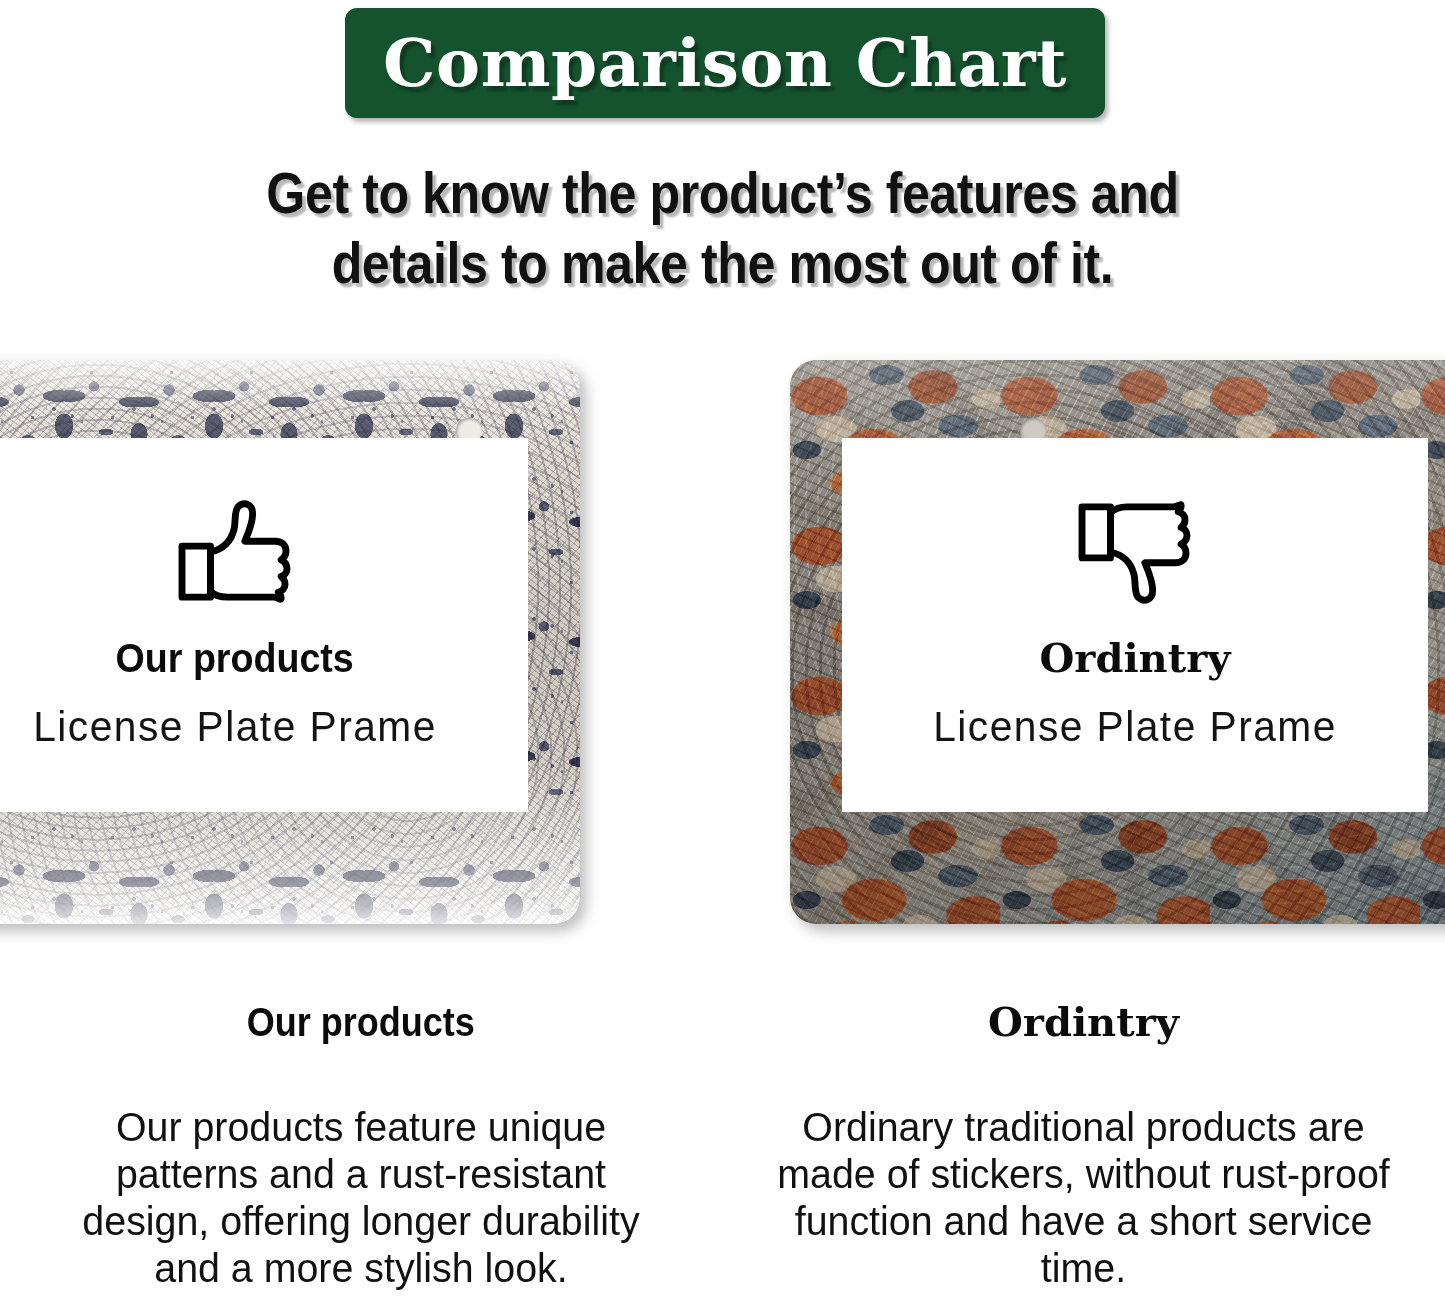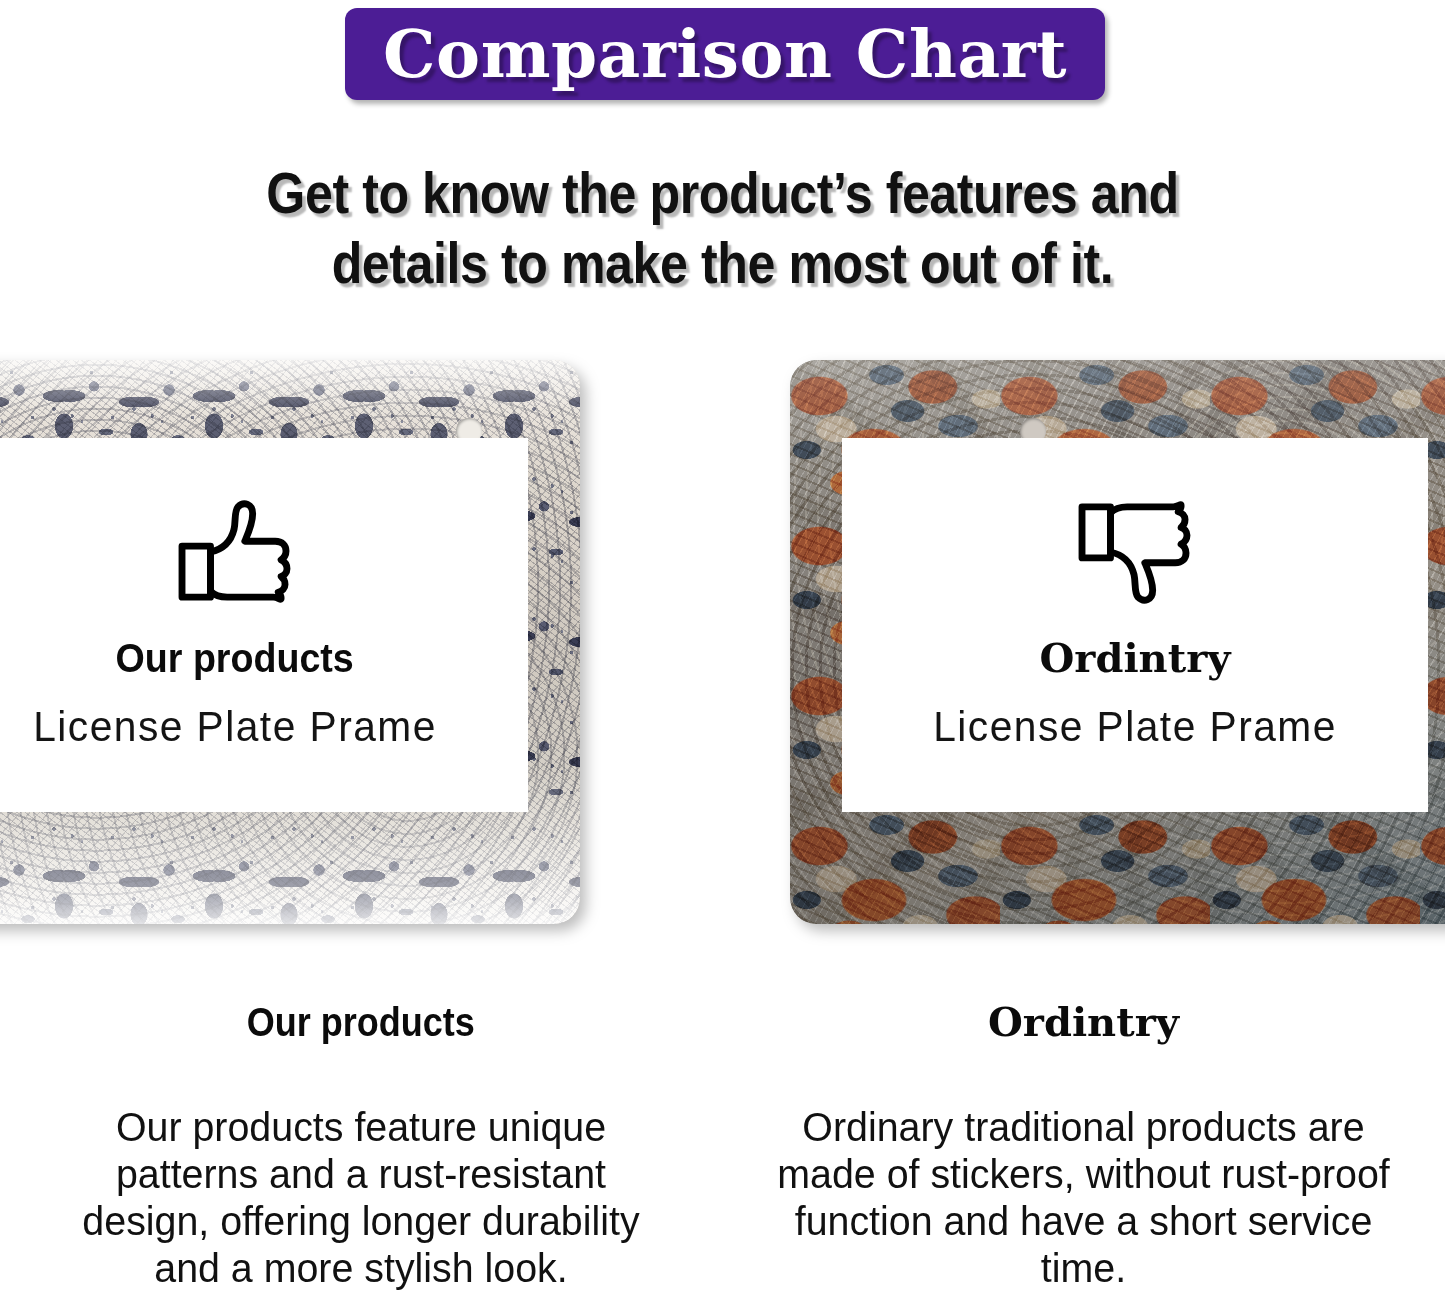--- a/index.html
+++ b/index.html
@@ -23,22 +23,22 @@
     top: 0; left: 0;
     width: 1445px;
     height: 320px;
   }
 
   .title-badge {
     position: absolute;
     left: 345px;
     top: 8px;
     width: 760px;
-    height: 92px;
-    background: #4c1d95;
+    height: 110px;
+    background: #14532d;
     border-radius: 12px;
     box-shadow: 3px 4px 5px rgba(0,0,0,0.30);
     display: flex;
     align-items: center;
     justify-content: center;
     box-sizing: border-box;
   }
   .title-text {
     font-family: "DejaVu Serif", "Liberation Serif", serif;
     font-weight: bold;

